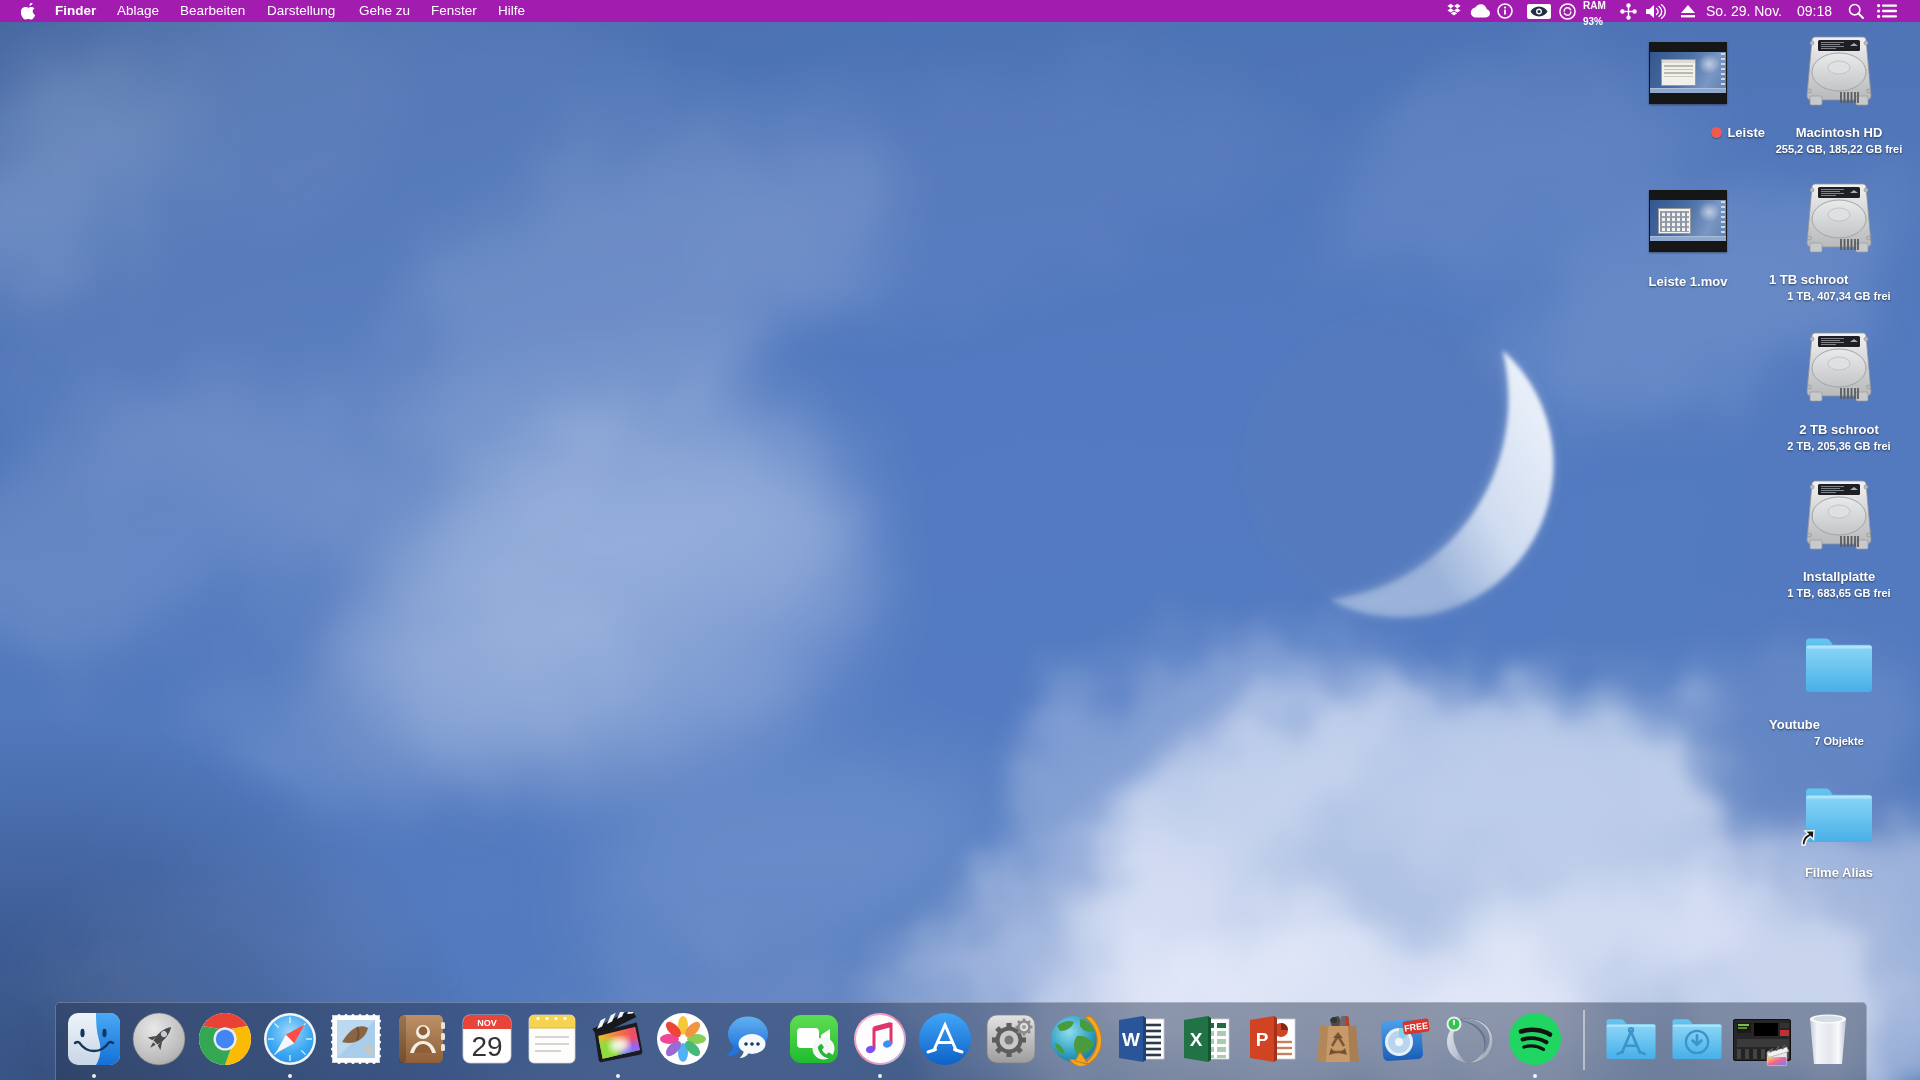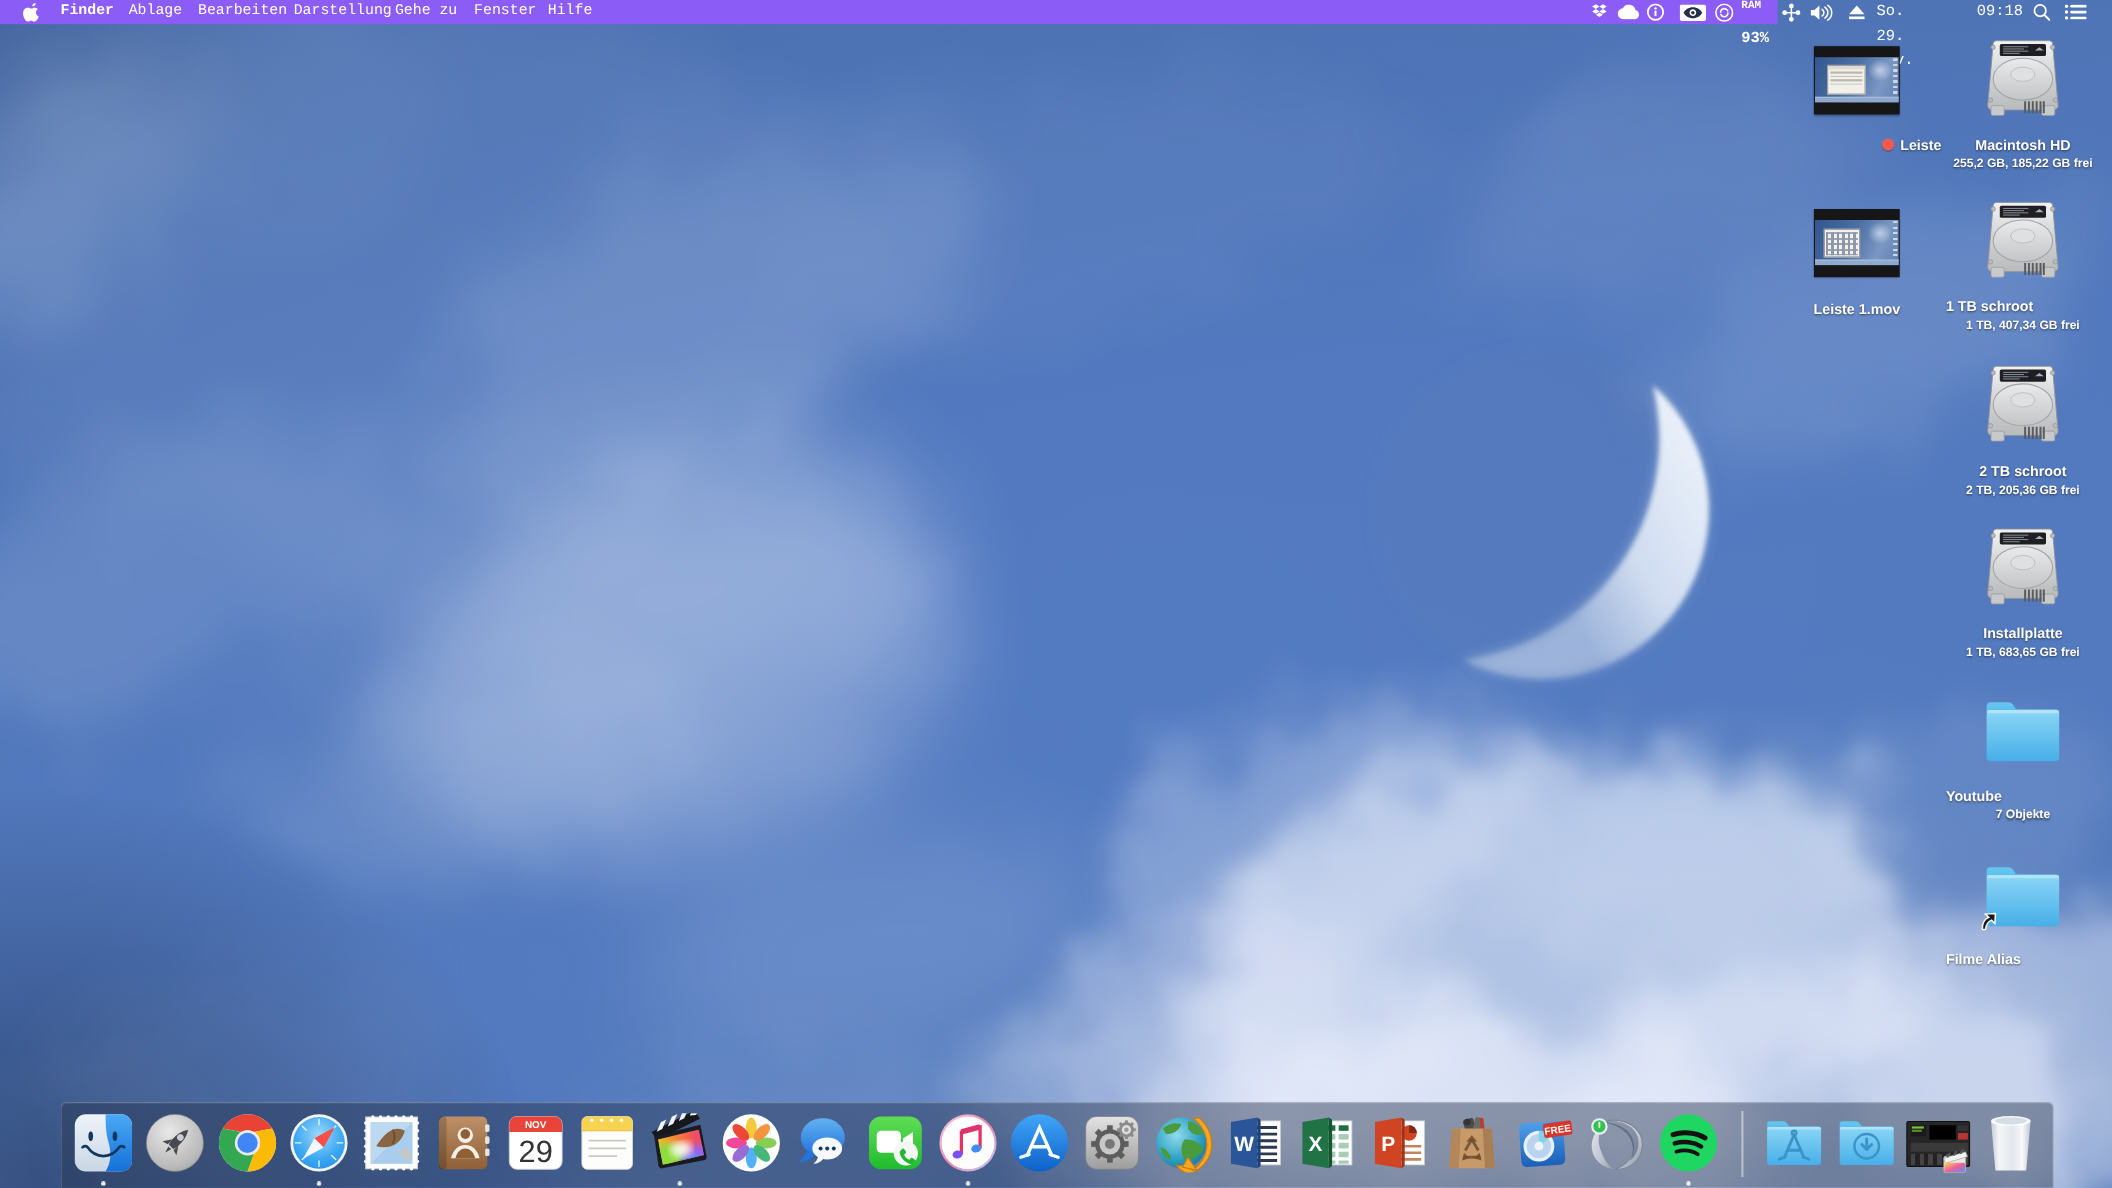--- a/index.html
+++ b/index.html
@@ -9,22 +9,22 @@
     background:
       radial-gradient(620px 500px at 40px 1075px, rgba(18,35,70,.55), rgba(18,35,70,0) 72%),
       radial-gradient(420px 300px at 0px 0px, rgba(20,35,70,.18), rgba(20,35,70,0) 75%),
       radial-gradient(1300px 800px at 1050px 520px, rgba(88,132,215,.22), rgba(88,132,215,0) 85%),
       linear-gradient(170deg, #4a6fae 0%, #5278bc 40%, #537abe 70%, #5076b6 100%);
   }
   #clouds { position:absolute; left:0; top:0; }
   #moonsvg { position:absolute; left:0; top:0; }
 
   
-  #menubar { position:absolute; left:0; top:0; width:1616px; height:22px; background:#8b5cf6;
-    color:#fff; font-size:13.5px; display:flex; align-items:center;font-family:Liberation Mono, monospace; }
+  #menubar { position:absolute; left:0; top:0; width:1920px; height:22px; background:#a21caf;
+    color:#fff; font-size:13.5px; display:flex; align-items:center; }
   #menubar .mi { position:absolute; top:0; height:22px; line-height:22px; }
   .dlabel { font-size:13px; font-weight:bold; color:#fff; text-shadow:0 1px 2px rgba(0,0,0,.55); white-space:nowrap; }
   .dsub { font-size:11px; font-weight:bold; color:#fff; text-shadow:0 1px 2px rgba(0,0,0,.55); white-space:nowrap; }
 
   
   #dock { position:absolute; left:55px; top:1002px; width:1812px; height:78px;
     background:rgba(38,50,78,.45); border:1px solid rgba(255,255,255,.25); border-bottom:none;
     border-radius:5px 5px 0 0; backdrop-filter:blur(9px); }
   .dk { position:absolute; top:1012px; width:54px; height:54px; }
   .dot { position:absolute; top:1074px; width:4px; height:4px; border-radius:50%; background:rgba(255,255,255,.9); }
@@ -134,21 +134,21 @@
       <path d="M12,2.5c-4,0-7,2.2-8.5,5c1.5,2.8,4.5,5,8.5,5s7-2.2,8.5-5C19,4.7,16,2.5,12,2.5z M12,10.5c-1.7,0-3-1.3-3-3s1.3-3,3-3s3,1.3,3,3S13.7,10.5,12,10.5z" fill="#242e45"></path>
       <circle cx="12" cy="7.5" r="1.6" fill="#242e45"></circle>
     </svg>
     <svg style="position:absolute;left:1559px;top:3px" width="17" height="17" viewBox="0 0 17 17">
       <circle cx="8.5" cy="8.5" r="7.6" fill="none" stroke="#fff" stroke-width="1.5"></circle>
       <path d="M5.2,8.1c0-1.8,1.5-3.3,3.3-3.3c1.4,0,2.6,0.8,3.1,2" fill="none" stroke="#fff" stroke-width="1.5" stroke-linecap="round"></path>
       <path d="M11.8,8.9c0,1.8-1.5,3.3-3.3,3.3c-1.4,0-2.6-0.8-3.1-2" fill="none" stroke="#fff" stroke-width="1.5" stroke-linecap="round"></path>
     </svg>
     <div style="position:absolute;left:1583px;top:1px;color:#fff;line-height:1;text-align:left">
       <div style="font-size:10px;font-weight:bold">RAM</div>
-      <div style="font-size:14px;font-weight:bold;margin-top:17px">93%</div>
+      <div style="font-size:10px;font-weight:bold;margin-top:6px">93%</div>
     </div>
     <svg style="position:absolute;left:1620px;top:3px" width="17" height="17" viewBox="0 0 17 17">
       <g stroke="#fff" stroke-width="1.4" fill="#fff">
         <path d="M2,8.5h13" fill="none"></path>
         <path d="M8.5,2v13" fill="none"></path>
         <circle cx="2.4" cy="8.5" r="1.5"></circle>
           <circle cx="14.6" cy="8.5" r="1.5"></circle>
         <circle cx="8.5" cy="2.4" r="1.5"></circle>
           <circle cx="8.5" cy="14.6" r="1.5"></circle>
       </g>
@@ -296,21 +296,21 @@
       </svg>
     <div style="position:absolute;left:1769px;top:715px;width:140px;"><span class="dlabel">Youtube</span></div>
     <div style="position:absolute;left:1749px;top:731px;width:180px;text-align:center"><span class="dsub">7 Objekte</span></div>
 
     <svg style="position:absolute;left:1800px;top:783px" width="78" height="64">
         <use href="#folder"></use>
       </svg>
     <svg style="position:absolute;left:1797px;top:827px" width="22" height="22" viewBox="0 0 22 22">
       <path d="M5,18 C5,12 7,8.5 11,7 L8,4 L17,3.5 L16.5,12.5 L13.5,9.5 C10,11 8.5,13.5 8,18 z" fill="#1a1a1a" stroke="#f8f8f8" stroke-width="1.4"></path>
     </svg>
-    <div style="position:absolute;left:1769px;top:863px;width:140px;text-align:left"><span class="dlabel">Filme Alias</span></div>
+    <div style="position:absolute;left:1769px;top:863px;width:140px;text-align:center"><span class="dlabel">Filme Alias</span></div>
   </div>
   <div id="dock"></div>
   <div id="dockicons">
 
     <svg class="dk" style="left:67px" viewBox="0 0 54 54">
       <defs>
         <linearGradient id="fb" x1="0" y1="0" x2="0" y2="1">
             <stop offset="0" stop-color="#4aa9f5"></stop>
             <stop offset="1" stop-color="#1470d6"></stop>
           </linearGradient>

